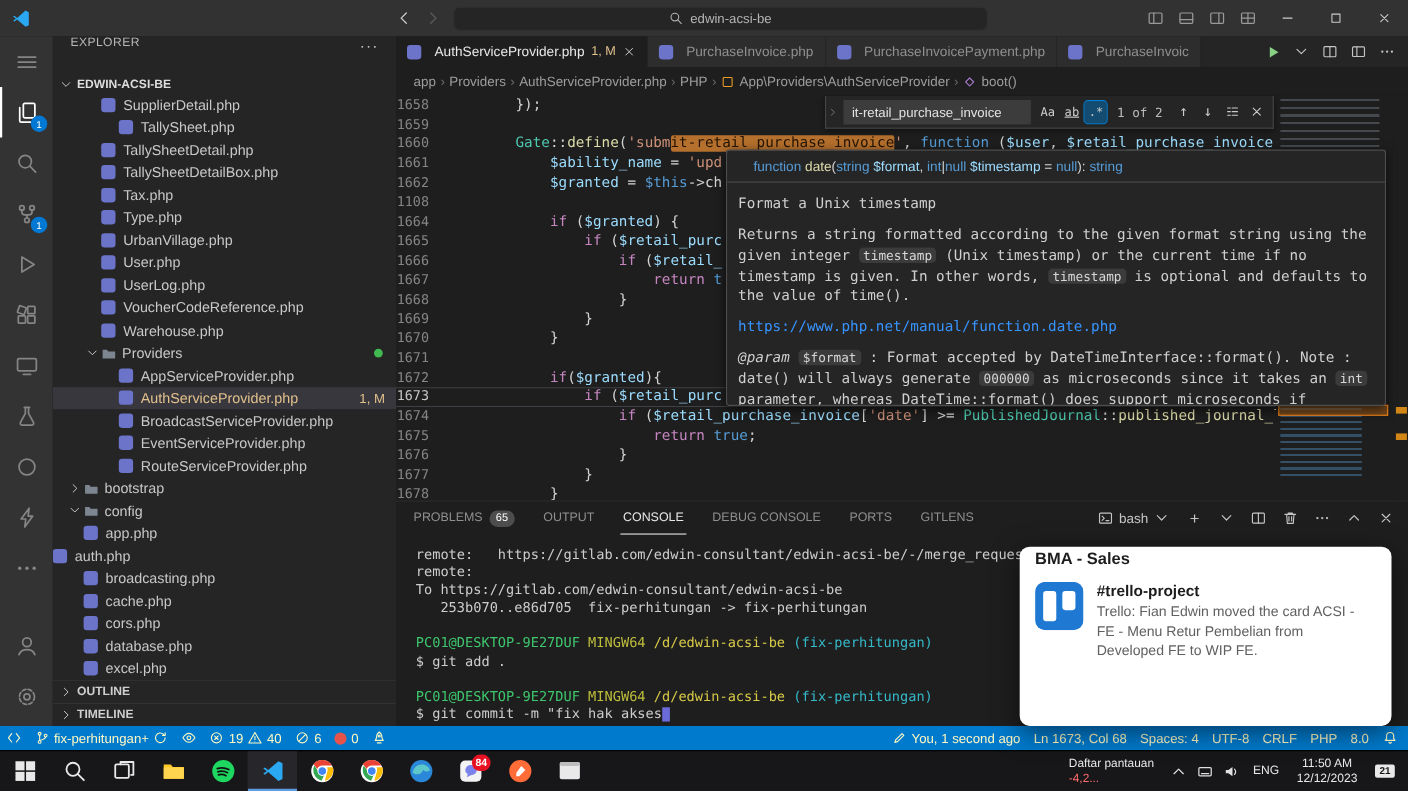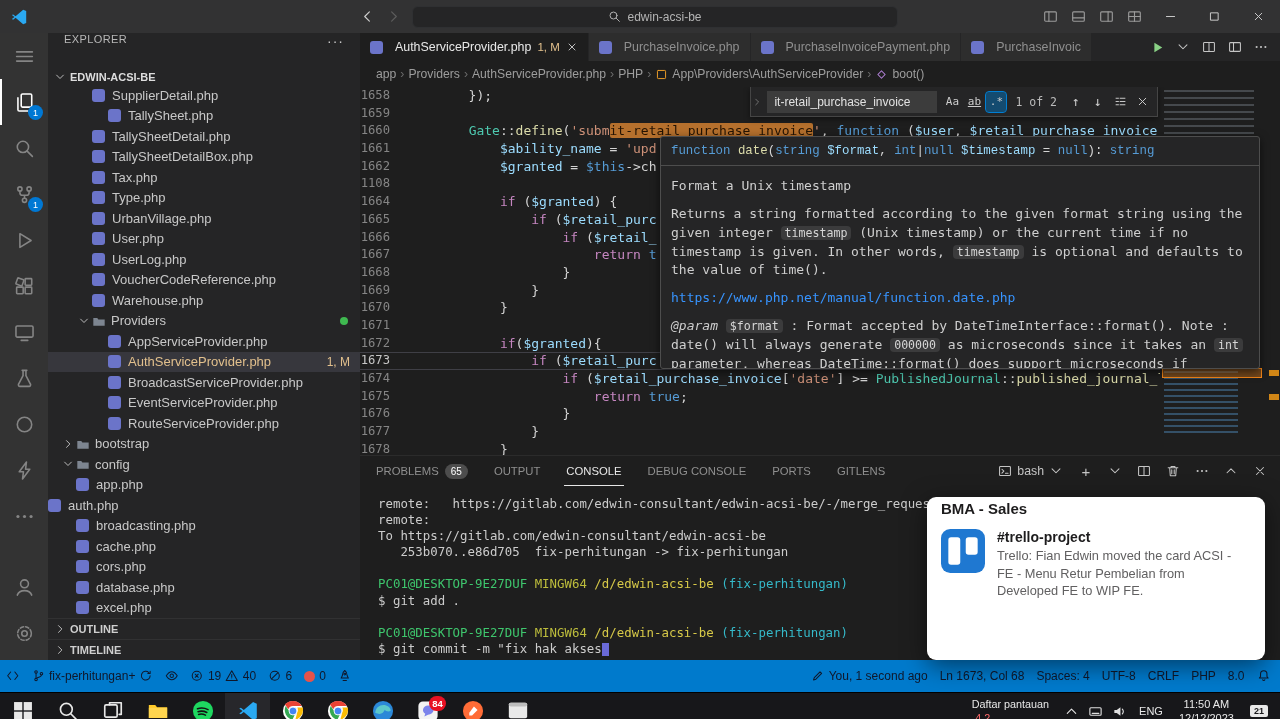--- a/index.html
+++ b/index.html
@@ -102,21 +102,21 @@
   .find-input{width:170px;height:22px;background:#3c3c3c;border:1px solid #3c3c3c;color:#e2e2e2;font-size:12px;padding:0 6px;margin:0 4px;outline:none;font-family:"Liberation Sans",sans-serif}
   .find-opt{width:20px;height:20px;display:flex;align-items:center;justify-content:center;color:#cccccc;font-size:11px;border-radius:3px;margin:0 1px;font-family:"DejaVu Sans Mono",monospace}
   .find-opt.uline{text-decoration:underline}
   .find-opt.on{background:rgba(0,122,204,.45);outline:1px solid #007fd4}
   .find-count{font-size:11.5px;color:#bbbbbb;margin:0 8px;white-space:nowrap}
   .find-ic{width:22px;height:22px;display:flex;align-items:center;justify-content:center;color:#cccccc;font-size:13px}
   .find-ic svg{width:13px;height:13px}
 
   
   .tooltip{position:absolute;left:300px;top:49px;width:600px;height:233px;overflow:hidden;background:#252526;border:1px solid #4d4d4d;z-index:60;border-radius:3px;box-shadow:0 3px 10px rgba(0,0,0,.6)}
-  .tt-sig{font-family:Liberation Mono, monospace;font-size:12.4px;padding:7px 10px;white-space:pre-wrap}
+  .tt-sig{font-family:Liberation Sans, sans-serif;font-size:12.4px;padding:7px 24px;white-space:pre-wrap}
   .tt-div{height:1px;background:#4d4d4d}
   .tt-body{padding:2px 10px 8px;font-size:13px;color:#cfcfcf;line-height:1.45}
   .ttp{margin:9px 0}
   .ttcode{font-family:"DejaVu Sans Mono",monospace;font-size:11.6px;background:rgba(160,160,160,.18);padding:0 4px;border-radius:4px;color:#d6d6d6}
   .ttem{font-style:italic}
   .ttlink{color:#3794ff;text-decoration:none}
 
   
   .panel{height:205px;background:#1e1e1e;border-top:1px solid #2b2b2b;position:relative}
   .panel-head{height:30px;display:flex;align-items:center;padding:0 10px 0 14px}
@@ -140,21 +140,21 @@
   .sname{font-size:13px;color:#454245}
   .slack-close{margin-left:auto;color:#868686;display:flex}
   .slack-close svg{width:13px;height:13px}
   .slack-title{padding:3px 14px 0;font-size:15px;font-weight:700}
   .slack-msg{display:flex;gap:12px;padding:12px 14px;align-items:flex-start}
   .slack-msg .appic svg{width:44px;height:44px}
   .slack-ch{font-size:14px;font-weight:700;margin-bottom:2px}
   .slack-body{font-size:12.8px;color:#616061;line-height:1.38;max-width:242px}
 
   
-  .statusbar{height:32px;background:#007acc;display:flex;align-items:center;color:#0f172a;font-size:12px;padding-right:4px}
+  .statusbar{height:22px;background:#007acc;display:flex;align-items:center;color:#fef9c3;font-size:12px;padding-right:4px}
   .sb-left,.sb-right{display:flex;align-items:center;height:100%}
   .sb-right{margin-left:auto}
   .sbi{display:flex;align-items:center;gap:4px;padding:0 6px;height:100%;white-space:nowrap}
   .sbic{display:flex}
   .sbic svg{width:13.5px;height:13.5px}
   .reddot{width:11px;height:11px;border-radius:50%;background:#e5534b;display:inline-block}
 
   
   .taskbar{height:37px;background:#17171a;display:flex;align-items:stretch;color:#e8e8e8;border-top:1px solid #000}
   .tapps{display:flex}

